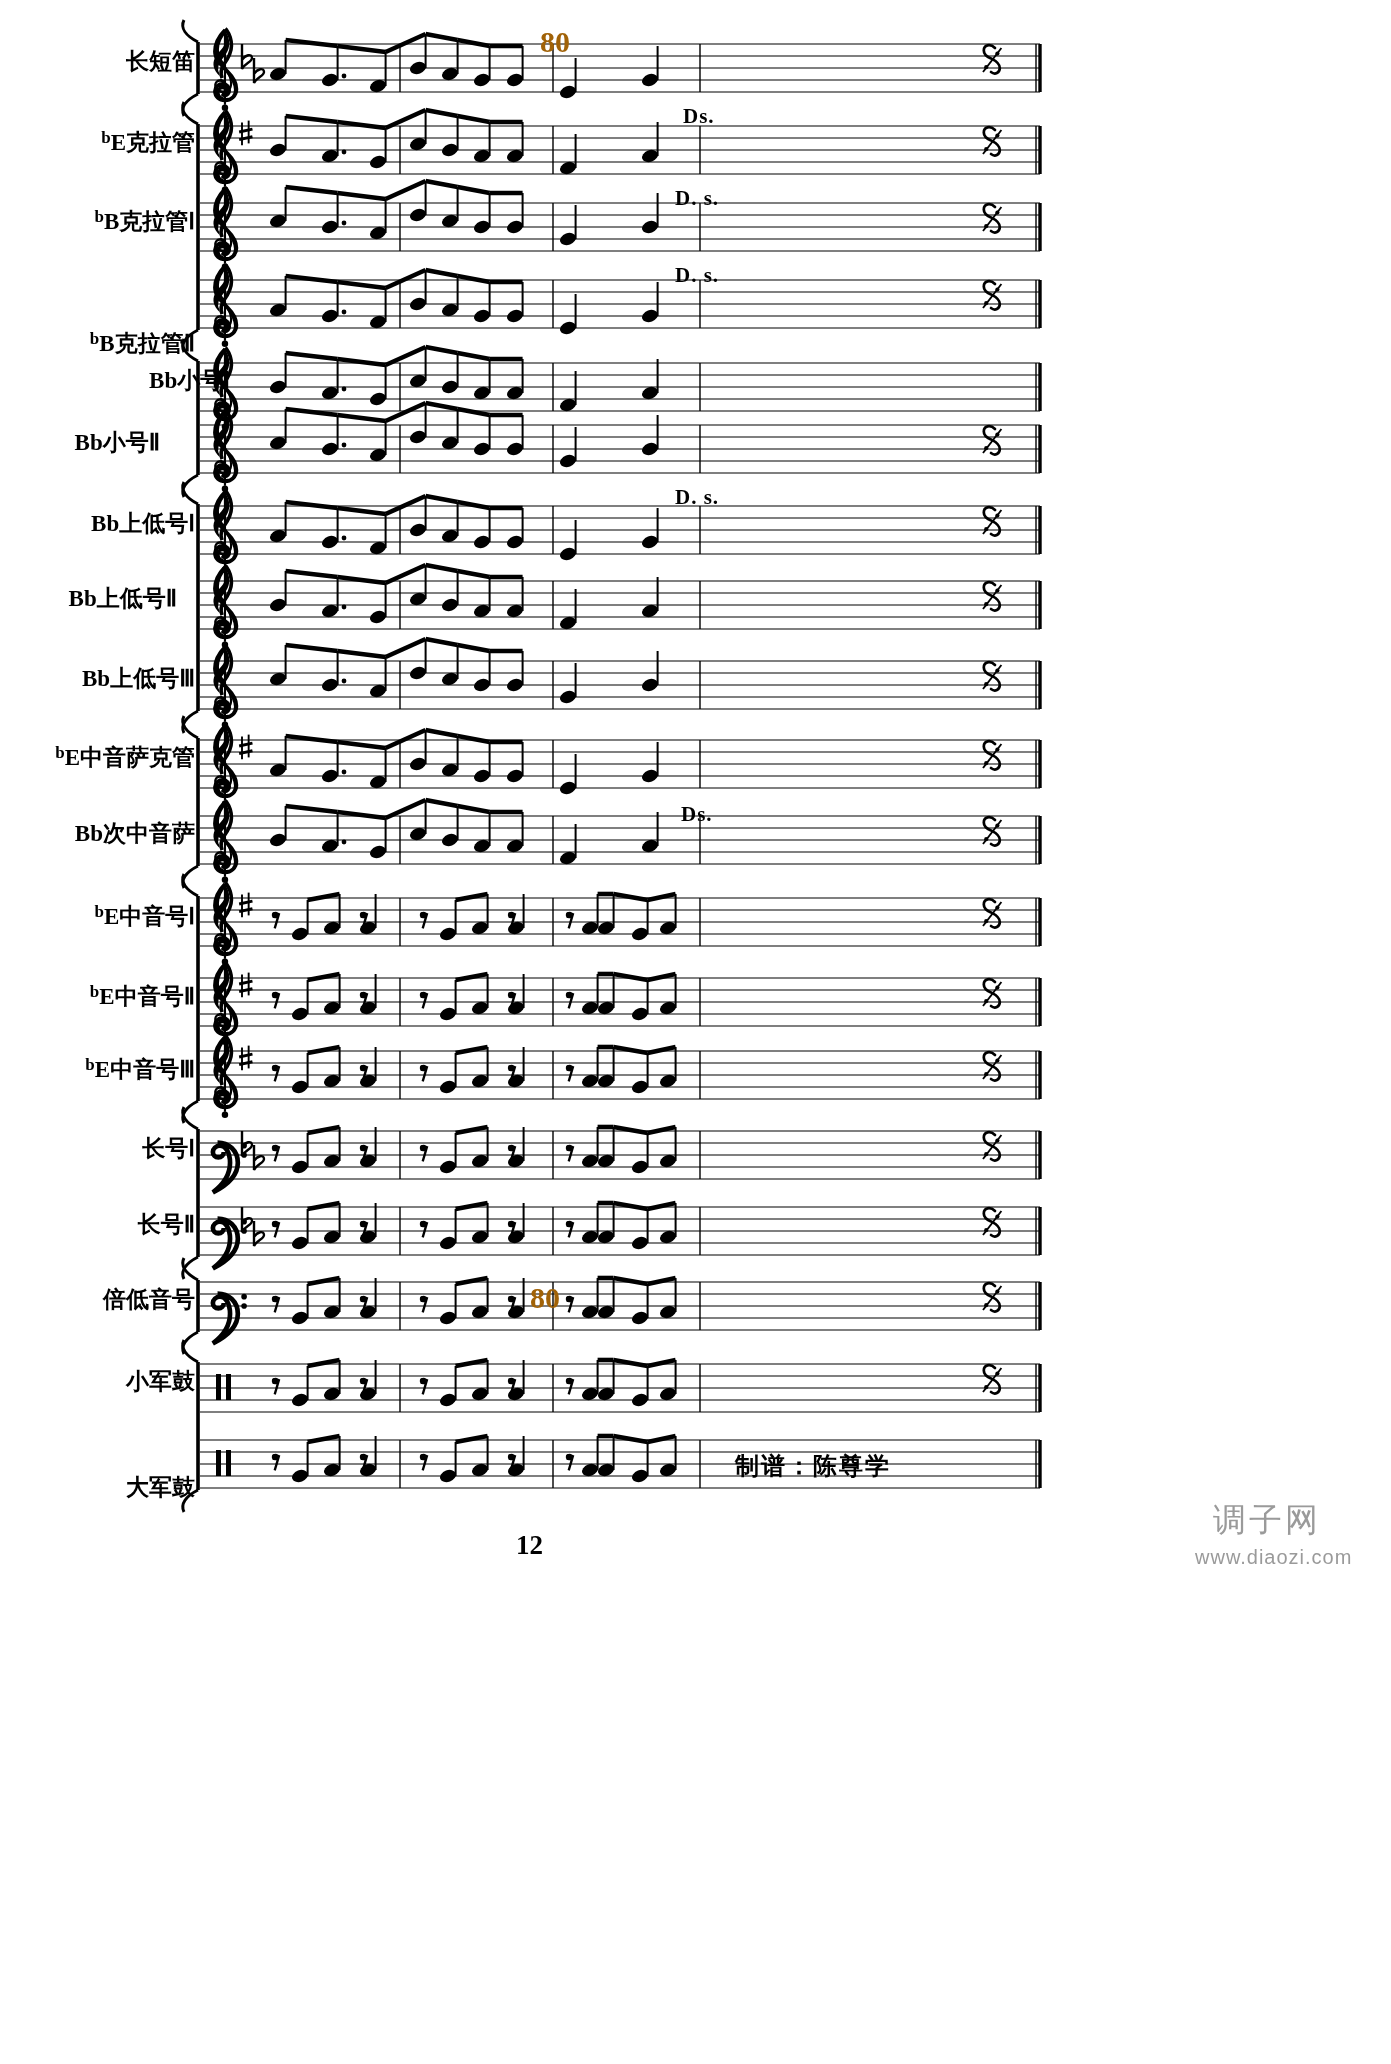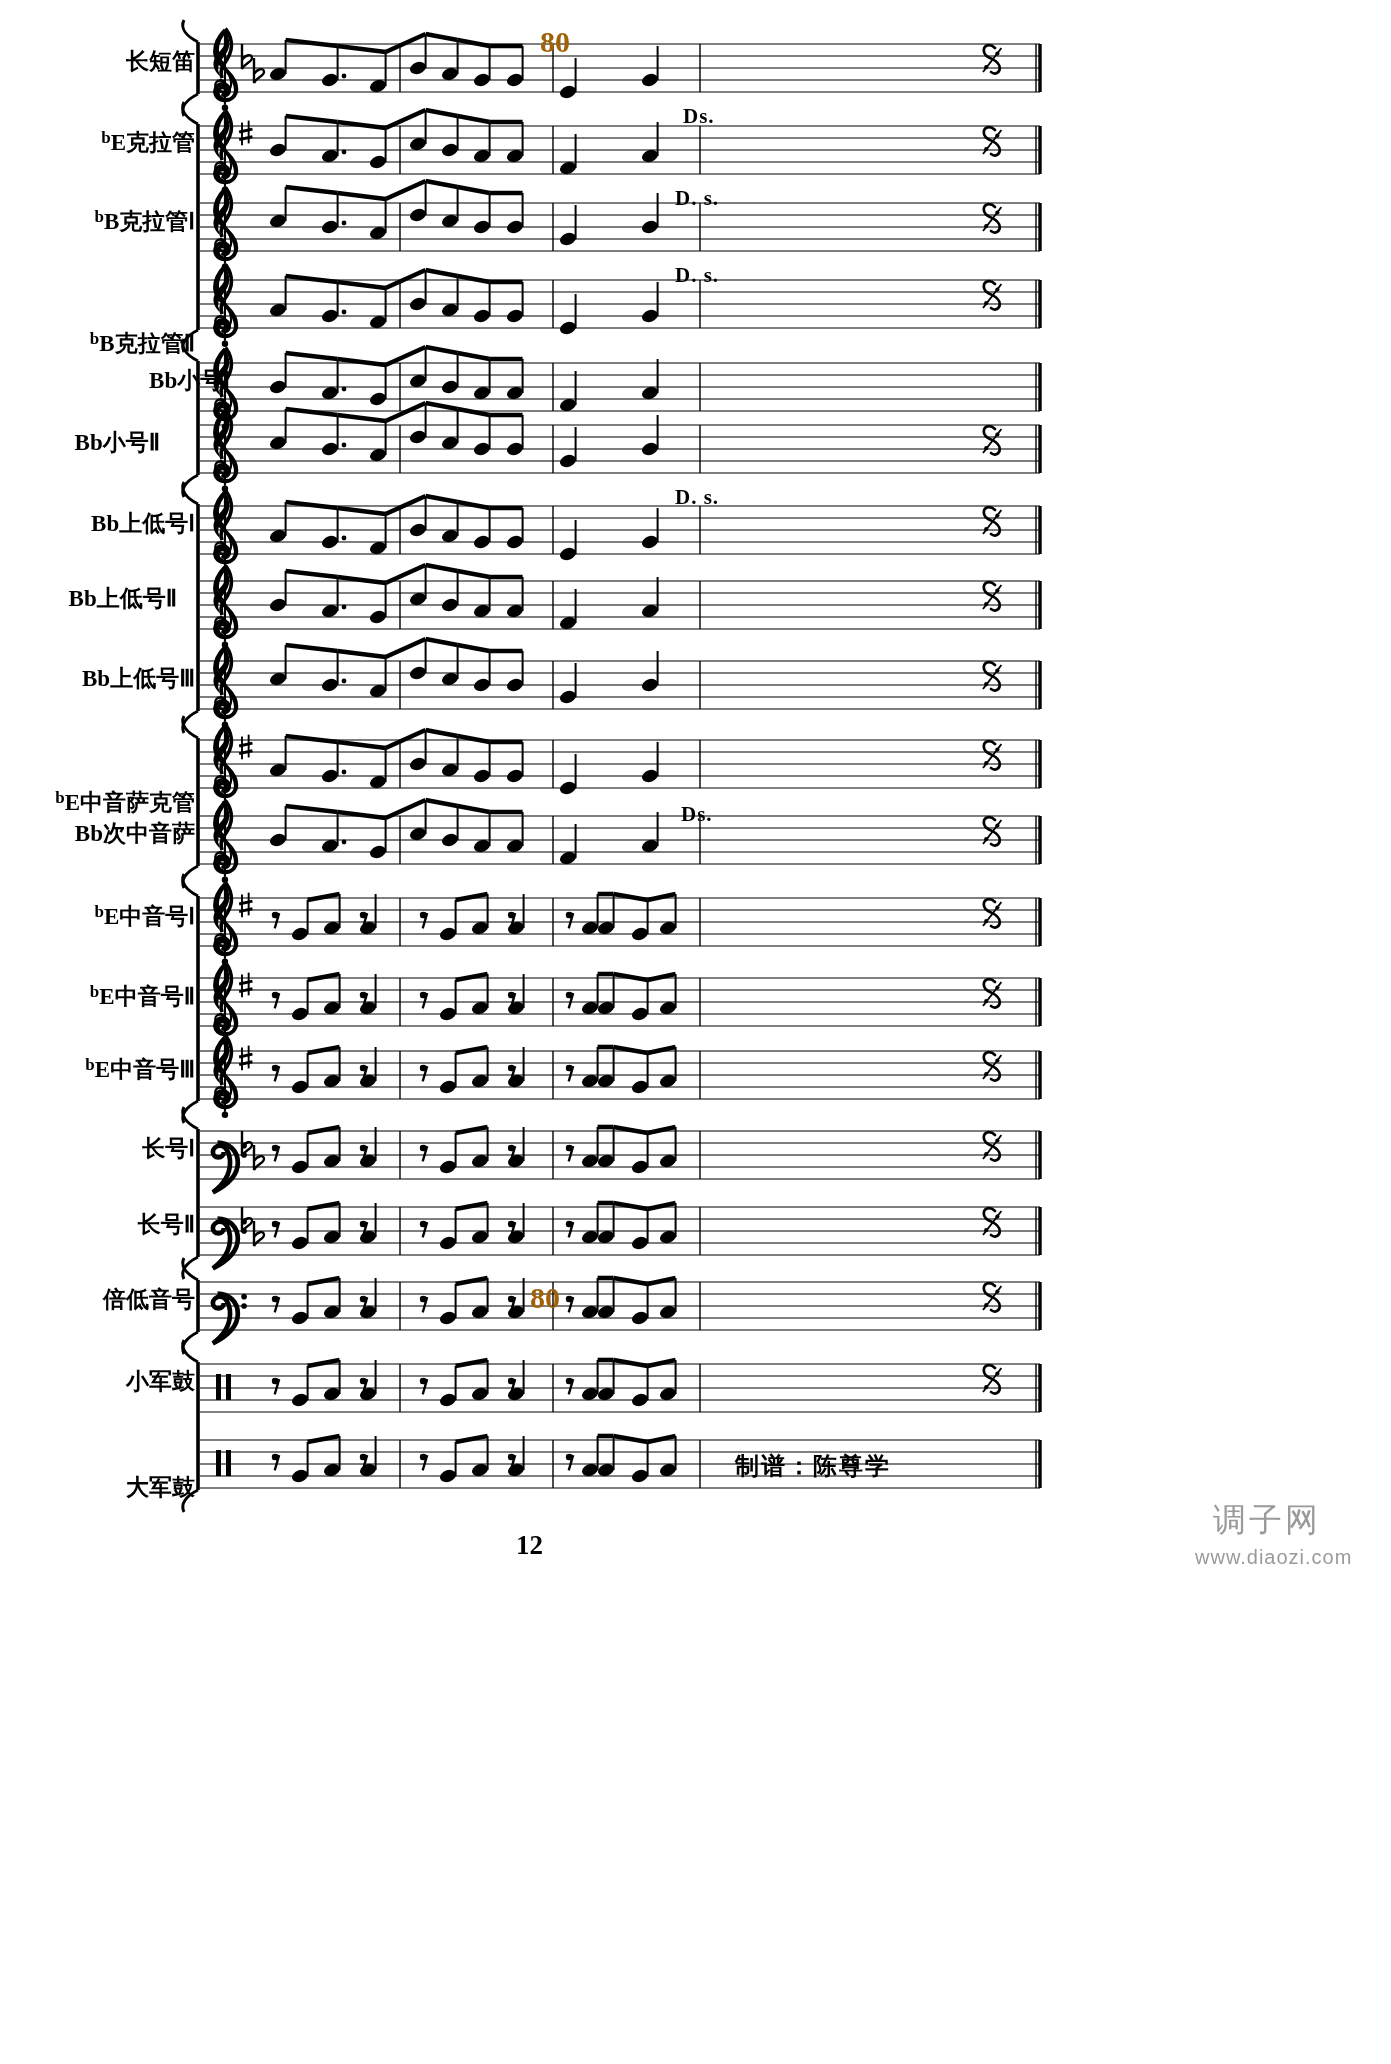--- a/index.html
+++ b/index.html
@@ -1492,21 +1492,21 @@
 <div id="labels">
     <div class="stave-label" style="left: 0px; top: 46px; width: 195px;"><span>长短笛</span></div>
     <div class="stave-label" style="left: 0px; top: 127px; width: 195px;"><span class="sup">b</span><span>E克拉管</span></div>
     <div class="stave-label" style="left: 0px; top: 206px; width: 195px;"><span class="sup">b</span><span>B克拉管Ⅰ</span></div>
     <div class="stave-label" style="left: 0px; top: 284px; width: 195px; margin-top: 44px;"><span class="sup">b</span><span>B克拉管Ⅱ</span></div>
     <div class="stave-label" style="left: 0px; top: 365px; width: 196px; margin-left: 34px;"><span>Bb小号Ⅰ</span></div>
     <div class="stave-label" style="left: 0px; top: 427px; width: 160px;"><span>Bb小号Ⅱ</span></div>
     <div class="stave-label" style="left: 0px; top: 508px; width: 195px;"><span>Bb上低号Ⅰ</span></div>
     <div class="stave-label" style="left: 0px; top: 583px; width: 177px;"><span>Bb上低号Ⅱ</span></div>
     <div class="stave-label" style="left: 0px; top: 663px; width: 195px;"><span>Bb上低号Ⅲ</span></div>
-    <div class="stave-label" style="left: 0px; top: 742px; width: 195px; margin-top: 45px;"><span class="sup">b</span><span>E中音萨克管</span></div>
+    <div class="stave-label" style="left: 0px; top: 742px; width: 195px;"><span class="sup">b</span><span>E中音萨克管</span></div>
     <div class="stave-label" style="left: 0px; top: 818px; width: 195px;"><span>Bb次中音萨</span></div>
     <div class="stave-label" style="left: 0px; top: 901px; width: 195px;"><span class="sup">b</span><span>E中音号Ⅰ</span></div>
     <div class="stave-label" style="left: 0px; top: 981px; width: 195px;"><span class="sup">b</span><span>E中音号Ⅱ</span></div>
     <div class="stave-label" style="left: 0px; top: 1054px; width: 195px;"><span class="sup">b</span><span>E中音号Ⅲ</span></div>
     <div class="stave-label" style="left: 0px; top: 1133px; width: 195px;"><span>长号Ⅰ</span></div>
     <div class="stave-label" style="left: 0px; top: 1209px; width: 195px;"><span>长号Ⅱ</span></div>
     <div class="stave-label" style="left: 0px; top: 1284px; width: 195px;"><span>倍低音号</span></div>
     <div class="stave-label" style="left: 0px; top: 1366px; width: 195px;"><span>小军鼓</span></div>
     <div class="stave-label" style="left: 0px; top: 1472px; width: 195px;"><span>大军鼓</span></div>
   </div>

